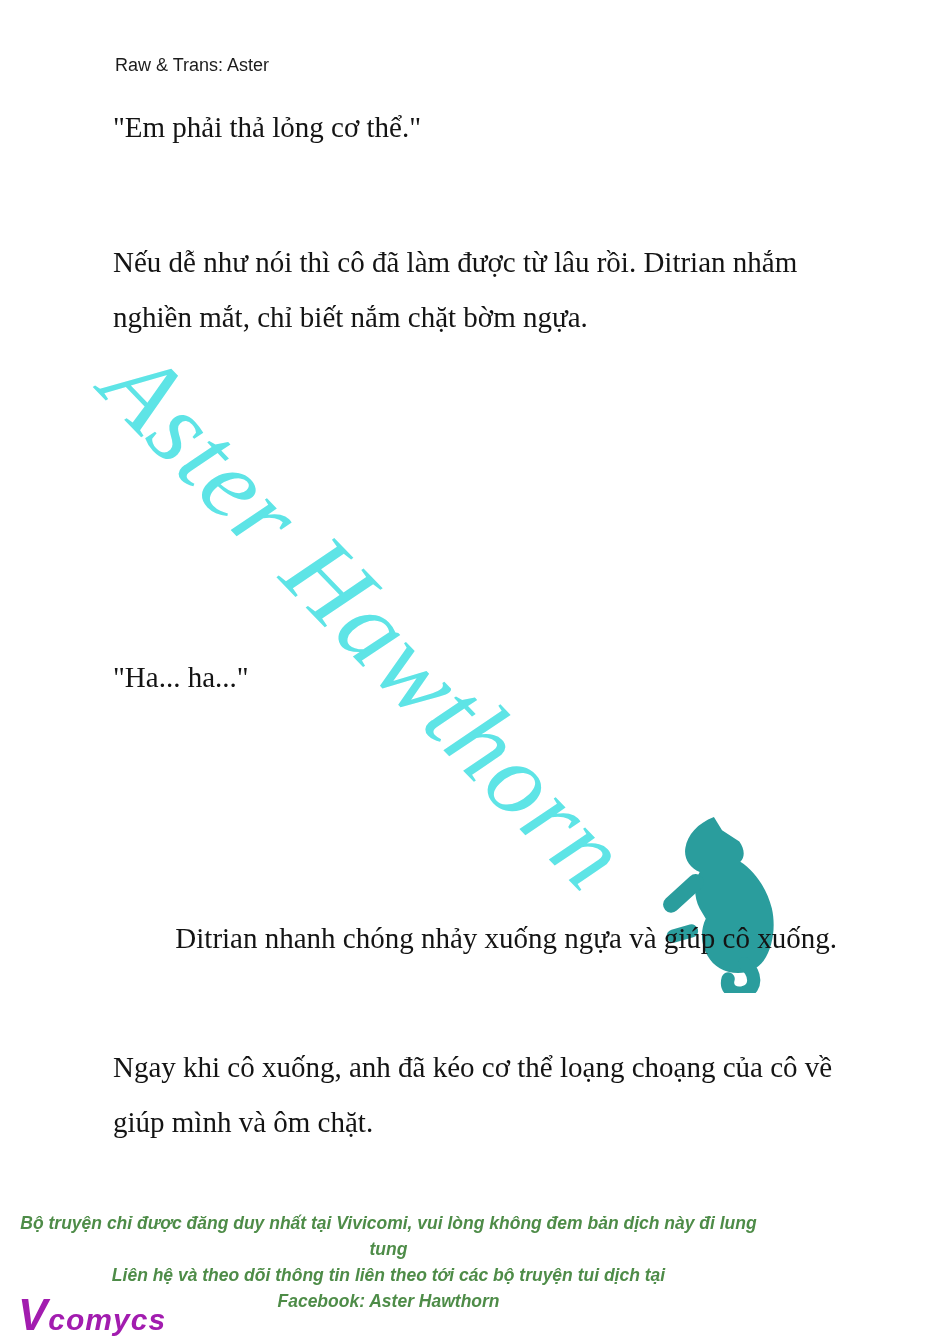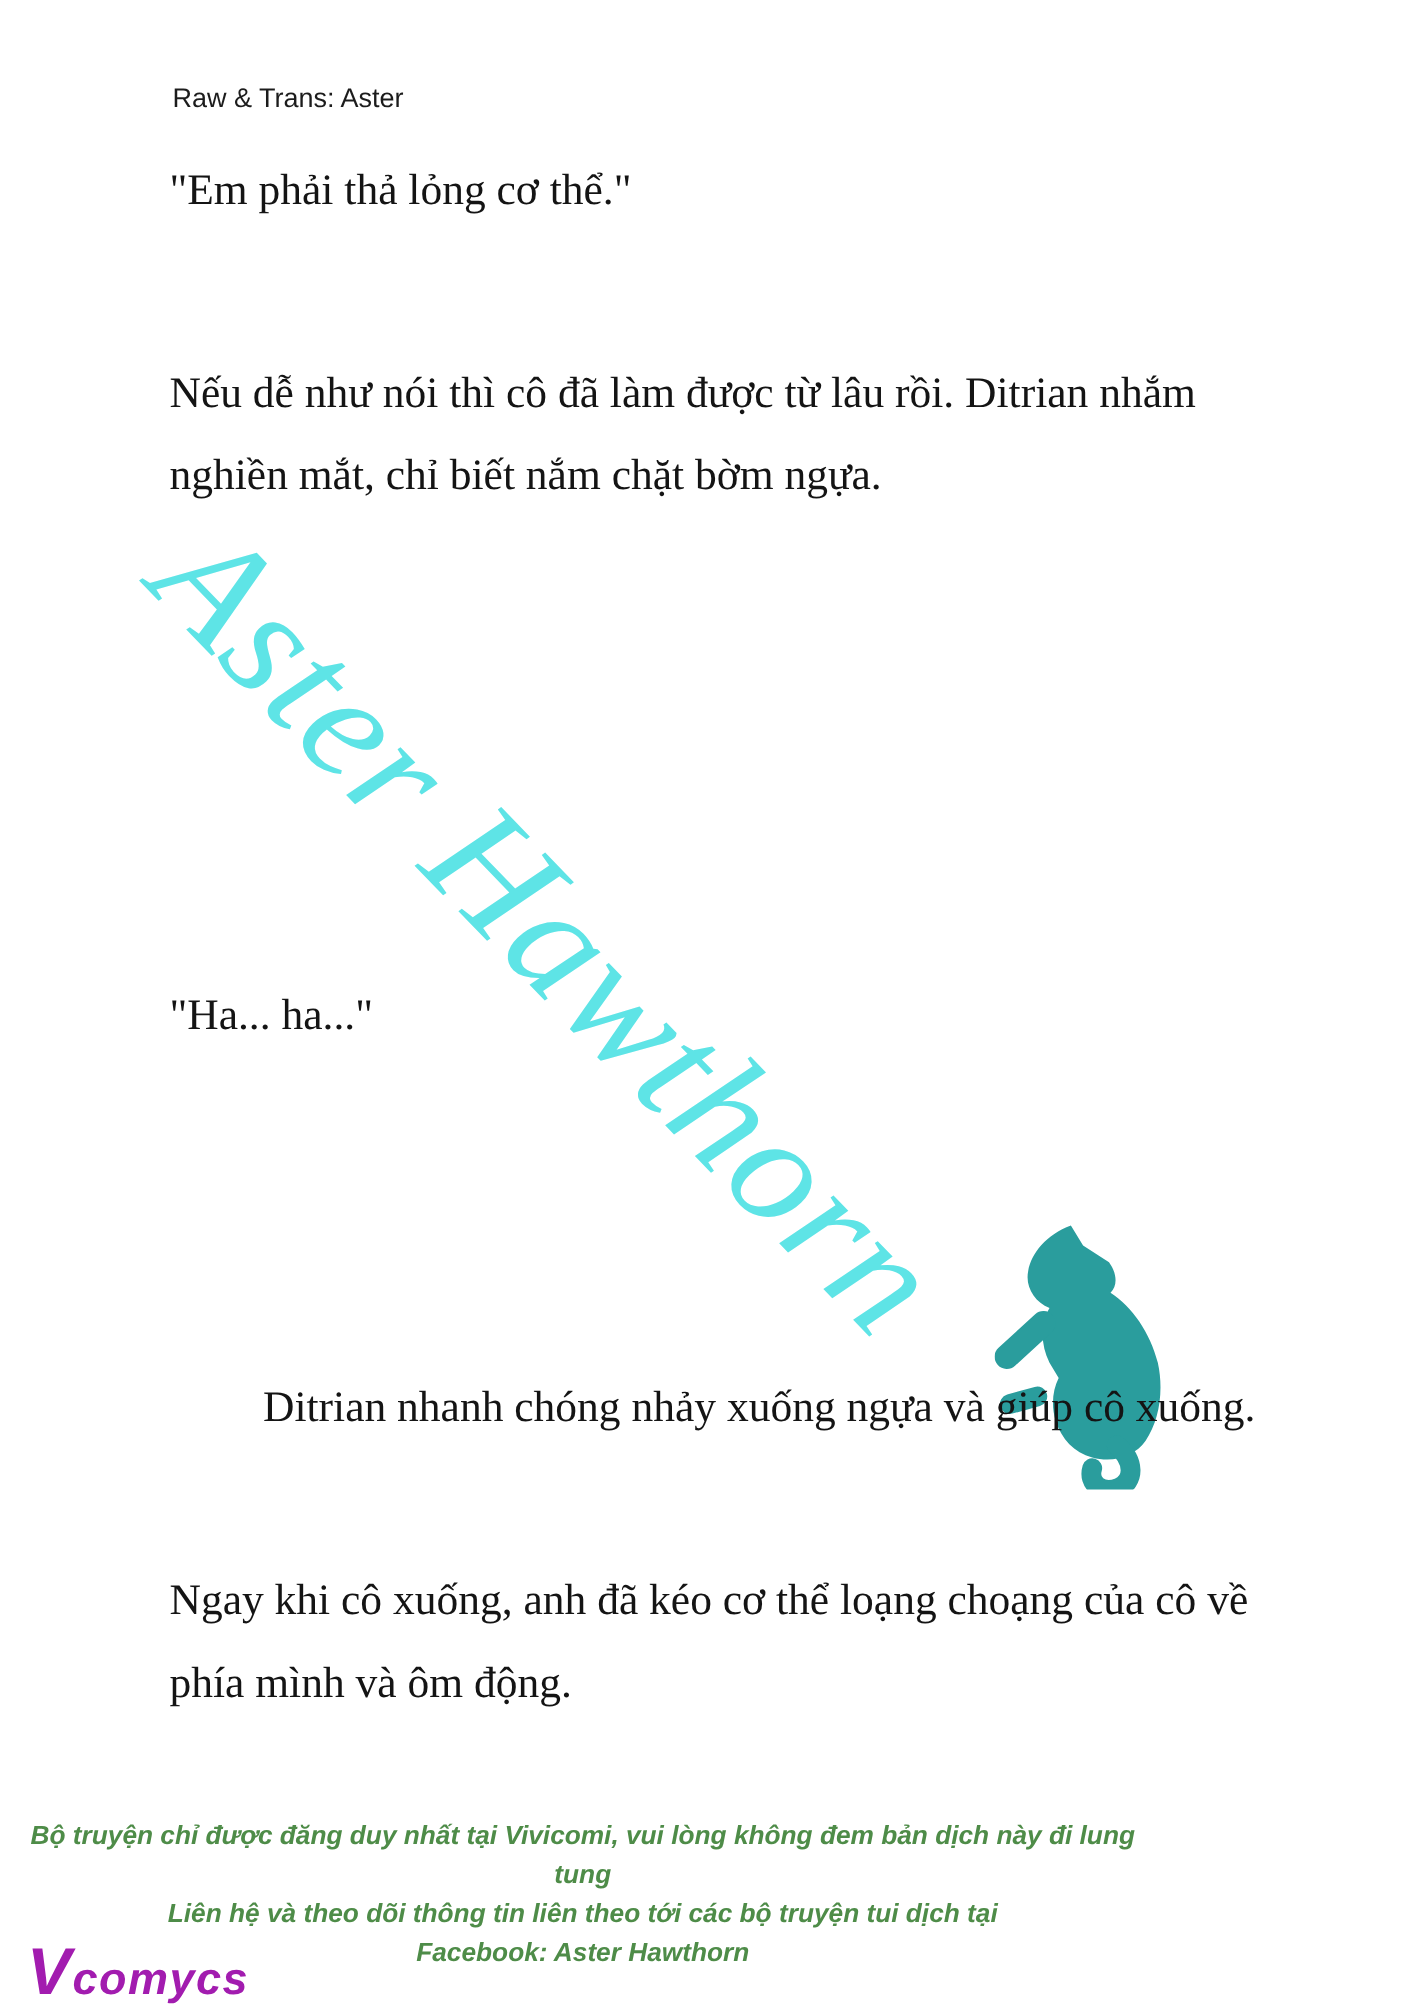--- a/index.html
+++ b/index.html
@@ -125,21 +125,21 @@
     <p class="para p0">"Em phải thả lỏng cơ thể."</p>
 
     <p class="para p1">Nếu dễ như nói thì cô đã làm được từ lâu rồi. Ditrian nhắm nghiền mắt, chỉ biết nắm chặt bờm ngựa.</p>
 
 
     <p class="para p3">"Ha... ha..."</p>
 
 
     <p class="para p5">Ditrian nhanh chóng nhảy xuống ngựa và giúp cô xuống.</p>
 
-    <p class="para p6">Ngay khi cô xuống, anh đã kéo cơ thể loạng choạng của cô về phía mình và ôm động.</p>
+    <p class="para p6">Ngay khi cô xuống, anh đã kéo cơ thể loạng choạng của cô về giúp mình và ôm chặt.</p>
 
     <div class="footer">
       <div>Bộ truyện chỉ được đăng duy nhất tại Vivicomi, vui lòng không đem bản dịch này đi lung tung</div>
       <div>Liên hệ và theo dõi thông tin liên theo tới các bộ truyện tui dịch tại</div>
       <div>Facebook: Aster Hawthorn</div>
     </div>
 
     <div class="logo">Vcomycs</div>
 
   </div>

